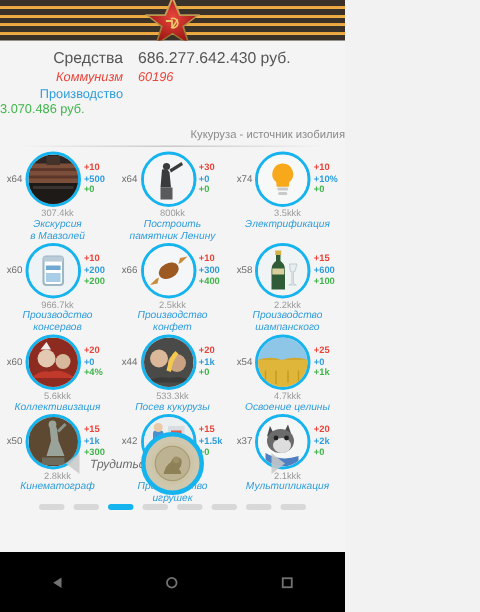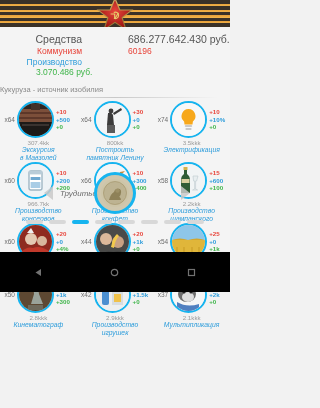--- a/index.html
+++ b/index.html
@@ -3,21 +3,21 @@
 <meta charset="utf-8">
 <style>
   html,body{margin:0;padding:0;}
   body{
     width:230px;height:408px;
     background:#f2f2f2;
     font-family:"Liberation Sans", sans-serif;
     overflow:hidden;
     position:relative;
   }
-  #app{width:230px;height:292px;position:relative;background:#f4f4f4;}
+  #app{width:230px;height:408px;position:relative;background:#f4f4f4;}
 
   
   .ribbon{
     position:relative;width:230px;height:27px;
     background:
       linear-gradient(to bottom,
         #3a3128 0%, #3a3128 14%,
         #e8a13a 14%, #f0b24a 22%,
         #3a3128 22%, #3a3128 36%,
         #e8a13a 36%, #f0b24a 44%,
@@ -30,28 +30,28 @@
   }
   .star-wrap{
     position:absolute;left:50%;top:-3px;transform:translateX(-50%);
     width:46px;height:34px;
   }
 
   
   .stats{padding:5px 0 0 0;}
   .stat-row{display:flex;font-size:8.5px;line-height:10.5px;}
   .stat-row .lbl{width:82px;text-align:right;padding-right:10px;}
-  .stat-row .val{text-align:left;margin-left:36px;}
+  .stat-row .val{text-align:left;}
   .row-funds .lbl,.row-funds .val{font-size:10.5px;line-height:14px;color:#555;}
-  .row-comm .lbl,.row-comm .val{color:#e8443a;}
+  .row-comm .lbl,.row-comm .val{color:#e8443a;font-style:italic;}
   .row-prod .lbl,.row-prod .val{color:#2e9ddb;}
   .row-tax .lbl,.row-tax .val{color:#3fb54a;}
 
   .subtitle{
-    text-align:left;font-size:7.5px;color:#8a8a8a;
+    text-align:right;font-size:7.5px;color:#8a8a8a;
     margin-top:7px;margin-bottom:3px;
   }
   .divider{
     height:1px;width:206px;margin:0 auto;
     background:linear-gradient(to right,rgba(0,0,0,0),rgba(0,0,0,.18),rgba(0,0,0,0));
   }
 
   
   .grid{padding-top:4px;}
   .grid-row{display:flex;justify-content:space-around;margin-bottom:1px;}

